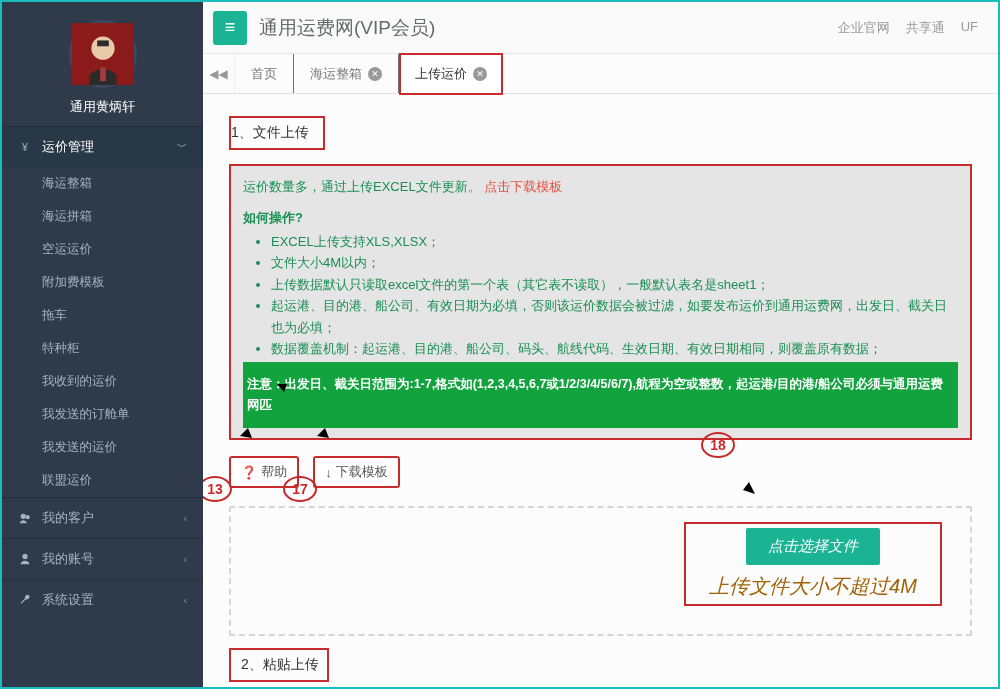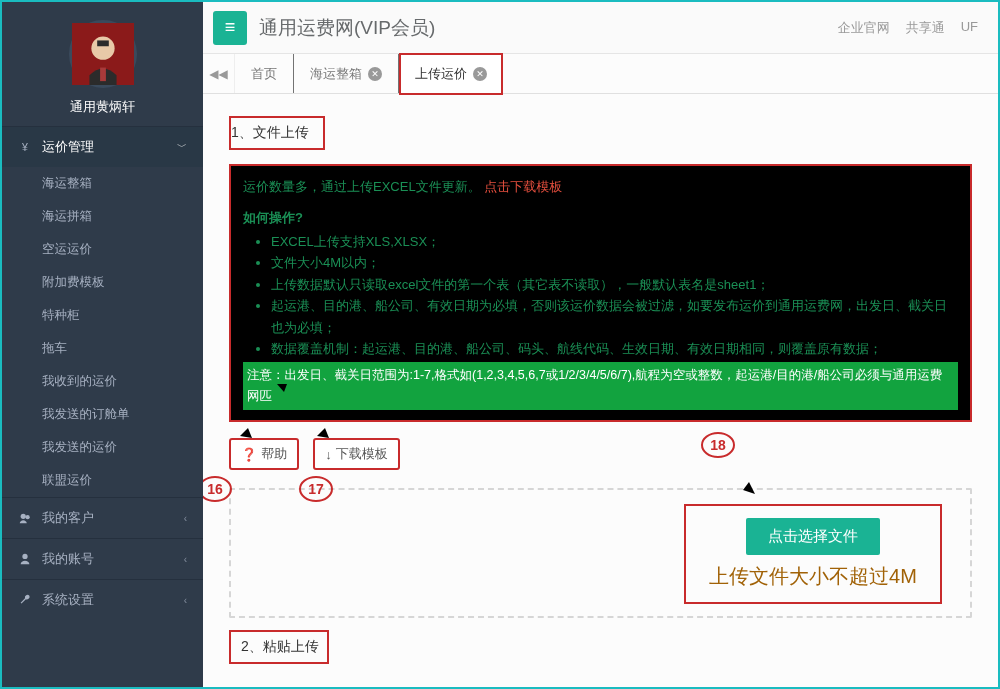--- a/index.html
+++ b/index.html
@@ -37,34 +37,34 @@
 .tab { display: flex; align-items: center; padding: 0 16px; color: #777; border-right: 1px solid #737373; cursor: pointer; gap: 6px; font-size: 13px; }
 .tab.active { border: 2.5px solid #c82b2c; background: #fff; color: #333; margin: -1px 0; padding: 0 14px; height: 42px; }
 .close-x { width: 14px; height: 14px; border-radius: 50%; background: #999; color: #fff; font-size: 9px; display:flex; align-items:center; justify-content:center; }
 
 
 .content { position: absolute; top: 92px; left: 0; right: 0; bottom: 0; padding: 22px 26px 10px; overflow: hidden; }
 
 .box-title-1 { border: 2.5px solid #c82b2c; display: inline-block; padding: 6px 14px 6px 0; color: #333; font-size: 14px; margin-bottom: 14px; }
 .box-title-2 { border: 2.5px solid #c82b2c; display: inline-block; padding: 6px 8px 6px 10px; color: #333; font-size: 14px; margin-top: 12px; margin-bottom: 10px; }
 
-.green-notice { border: 2.5px solid #c82b2c; padding: 10px 12px 10px 12px; font-size: 13px; line-height: 1.65; background: #000000; }
+.green-notice { border: 2.5px solid #c82b2c; padding: 10px 12px 10px 12px; font-size: 13px; line-height: 1.65; background: #e5e5e5; }
 .green-notice .intro { color: #1a8f55; }
 .link-red { color: #e64f3e; cursor: pointer; }
 .green-notice .howto { color: #1a8f55; font-weight: bold; margin-top: 10px; margin-bottom: 2px; }
 .green-notice ul { list-style: disc; padding-left: 28px; color: #1a8f55; }
-.highlight-strip { background: #12a33f; color: #fff; padding: 3px 4px; margin-top: 2px; line-height: 1.7; font-size: 12.5px; }
+.highlight-strip { background: #12a33f; color: #fff; padding: 12px 4px; margin-top: 2px; line-height: 1.7; font-size: 12.5px; font-weight: bold; }
 
 .helper-btns { display: flex; gap: 14px; margin-top: 16px; }
 .btn { border: 1px solid #ddd; background: #fff; color: #555; padding: 5px 10px; border-radius: 3px; cursor: pointer; font-size: 13px; display:flex; align-items:center; gap:4px; }
 .btn-outline-red { border: 2.5px solid #c82b2c; }
 
 .dropzone { border: 2px dashed #d6d6d6; border-radius: 2px; margin-top: 18px; height: 130px; position: relative; }
 
-.file-box { position: absolute; right: 28px; top: 14px; width: 258px; height: 100px; border: 2.5px solid #c82b2c; display: flex; flex-direction: column; align-items: center; justify-content: center; gap: 8px; }
+.file-box { position: absolute; right: 28px; top: 14px; width: 258px; height: 84px; border: 2.5px solid #c82b2c; display: flex; flex-direction: column; align-items: center; justify-content: center; gap: 8px; font-style: italic; }
 .choose-file { background: #1ab394; color: #fff; padding: 9px 22px; border-radius: 2px; cursor: pointer; font-size: 15px; }
 .hint { color: #a16207; font-size: 20px; }
 
 
 .callout { position: absolute; border: 2.5px solid #c82b2c; border-radius: 50%; display:flex; align-items:center; justify-content:center; color: #333; background: rgba(255,255,255,0); font-weight: normal; pointer-events: none; font-size: 14px; text-align: center; }
 .callout .num { color: #c82b2c; font-weight: bold; }
 .arrow { position: absolute; width: 50px; height: 50px; pointer-events: none; }
 </style>
 </head>
 <body>
@@ -93,22 +93,22 @@
         </span>
         <span>运价管理</span>
       </span>
       <span class="chev">﹀</span>
     </div>
     <ul class="nav-items">
       <li>海运整箱</li>
       <li>海运拼箱</li>
       <li>空运运价</li>
       <li>附加费模板</li>
+      <li>拖车</li>
       <li>特种柜</li>
-      <li>拖车</li>
       <li>我收到的运价</li>
       <li>我发送的订舱单</li>
       <li>我发送的运价</li>
       <li>联盟运价</li>
     </ul>
   </div>
 
   <div class="nav-group">
     <div class="nav-group-hd">
       <span class="left">
@@ -230,24 +230,24 @@
 
     <div class="box-title-2">2、粘贴上传</div>
 
     
 
     
     
 
     
     <div class="callout" style="left:-5px; top:382px; width:34px; height:26px;">
-      <span class="num">16</span>
-    </div>
-    
-    <div class="callout" style="left:96px; top:382px; width:34px; height:26px;">
+      <span class="num">13</span>
+    </div>
+    
+    <div class="callout" style="left:80px; top:382px; width:34px; height:26px;">
       <span class="num">17</span>
     </div>
     
     <div class="callout" style="left:498px; top:338px; width:34px; height:26px;">
       <span class="num">18</span>
     </div>
 
     
     <svg class="arrow" style="left:56px; top:260px; width:30px; height:40px;" viewBox="0 0 30 40">
         <line x1="25" y1="38" x2="6" y2="6" stroke-width="2"></line>

